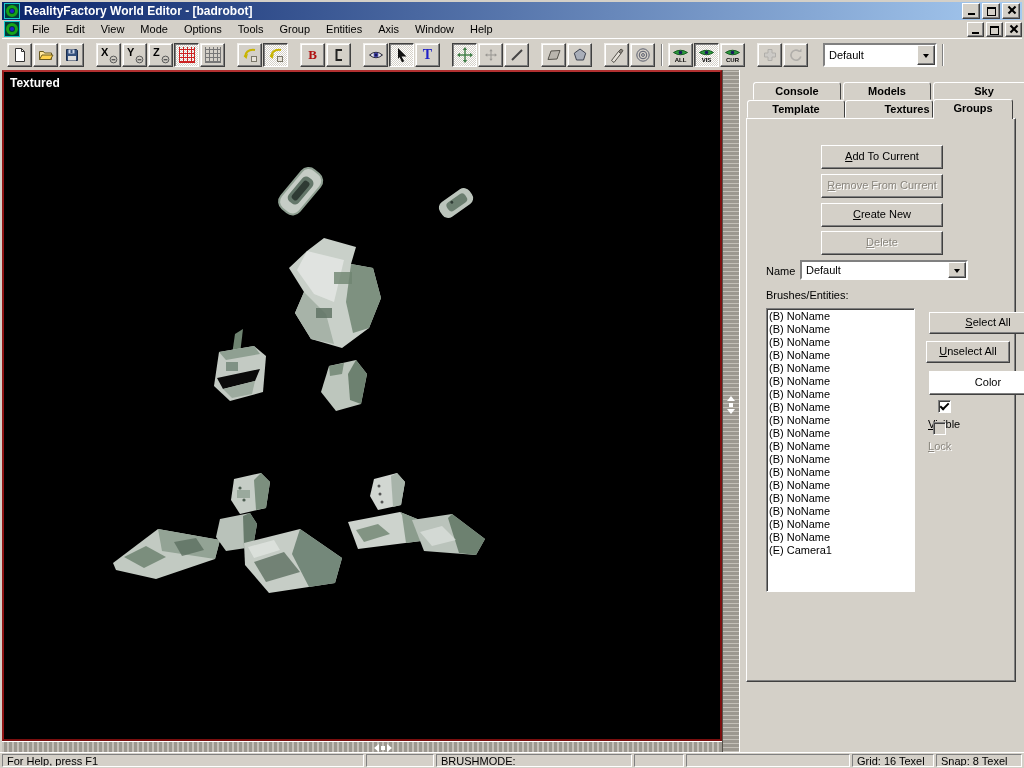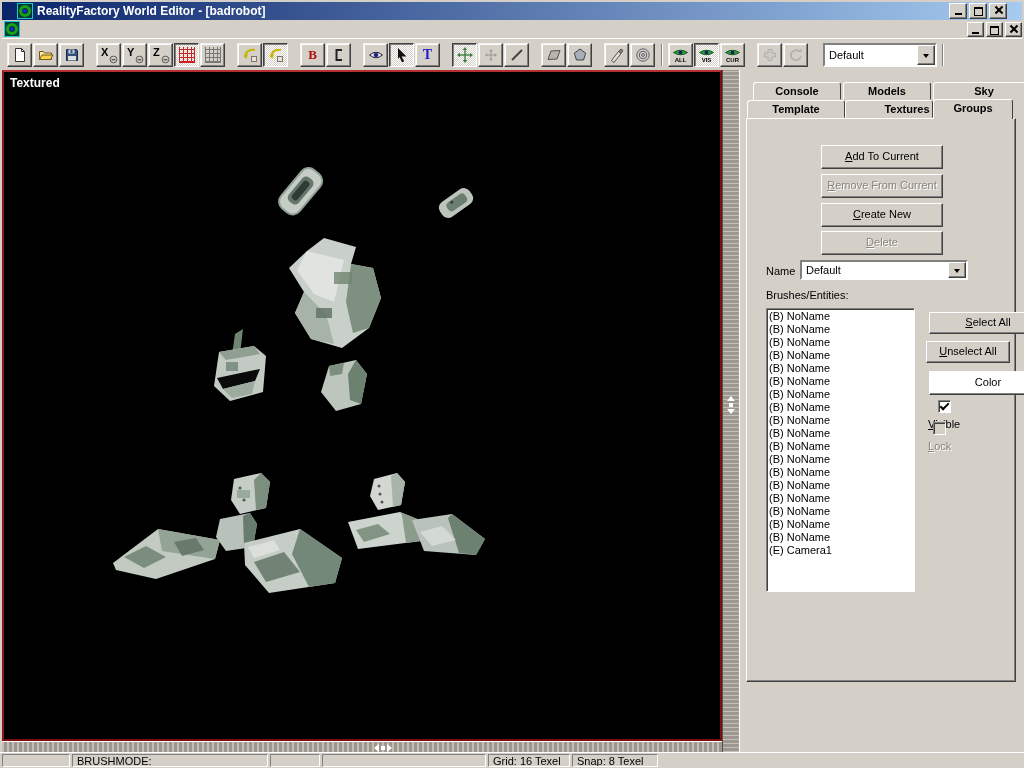--- a/index.html
+++ b/index.html
@@ -1,19 +1,19 @@
 <!DOCTYPE html>
 <html><head>
 <meta charset="utf-8">
 <style>
   html,body{margin:0;padding:0;}
   body{width:1024px;height:768px;background:#d4d0c8;font-family:"Liberation Sans",sans-serif;font-size:11px;overflow:hidden;position:relative;color:#000;}
 
   
-  #titlebar{position:absolute;top:2px;left:2px;right:2px;height:18px;background:linear-gradient(to right,#0a246a,#a6caf0);display:flex;align-items:center;padding:0 15px;color:#fff;font-weight:bold;font-size:12px;}
+  #titlebar{position:absolute;top:2px;left:2px;right:2px;height:18px;background:linear-gradient(to right,#0a246a,#a6caf0);display:flex;align-items:center;padding:0 2px;color:#fff;font-weight:bold;font-size:12px;}
   .app-icon{width:14px;height:14px;background:#00393a;border:1px solid #19c8c8;position:relative;margin-right:4px;flex:none;}
   .app-icon::before{content:"";position:absolute;inset:1px;border:3px solid #17a317;border-radius:50%;}
   .app-icon::after{content:"";position:absolute;left:5px;top:5px;width:4px;height:4px;background:#2222cc;border-radius:50%;}
   .win-btns{margin-left:auto;display:flex;gap:2px;}
   .wbtn{width:16px;height:14px;background:#d4d0c8;border:1px solid;border-color:#fff #404040 #404040 #fff;box-shadow:inset -1px -1px 0 #808080;display:flex;align-items:flex-start;justify-content:center;}
   .glyph-min{width:7px;height:2px;background:#000;margin-top:9px;}
   .glyph-restore{width:7px;height:6px;border:1px solid #000;border-top:2px solid #000;margin-top:3px;position:relative;background:#d4d0c8;}
   .glyph-restore::before{content:"";position:absolute;left:2px;top:-4px;width:6px;height:5px;border:1px solid #000;border-top:2px solid #000;z-index:-1;}
   .xbar{position:relative;width:9px;height:10px;margin-top:1px;}
   .xbar::before,.xbar::after{content:"";position:absolute;left:4px;top:0;width:2px;height:10px;background:#000;}
@@ -105,20 +105,34 @@
         <span class="glyph-restore"></span>
       </span>
     <span class="wbtn">
         <span class="xbar"></span>
       </span>
   </span>
 </div>
 
 <div id="menubar">
   <span class="app-icon"></span>
+  <span style="display:flex;">
+
+  <span class="menu-item">File</span>
+      <span class="menu-item">Edit</span>
+      <span class="menu-item">View</span>
+      <span class="menu-item">Mode</span>
+      <span class="menu-item">Options</span>
+      <span class="menu-item">Tools</span>
+      <span class="menu-item">Group</span>
+      <span class="menu-item">Entities</span>
+      <span class="menu-item">Axis</span>
+      <span class="menu-item">Window</span>
+      <span class="menu-item">Help</span>
+    </span>
   <span class="win-btns" style="margin-left:auto;">
     <span class="wbtn">
         <span class="glyph-min"></span>
       </span>
     <span class="wbtn">
         <span class="glyph-restore"></span>
       </span>
     <span class="wbtn">
         <span class="xbar"></span>
       </span>
@@ -492,19 +506,20 @@
       <span class="lbl"><u>V</u>isible</span>
     </div>
     <div class="cb-row disabled" style="left:181px;top:303px;">
       <span class="cb disabled"></span>
       <span class="lbl"><u>L</u>ock</span>
     </div>
   </div>
 </div>
 
 <div id="statusbar">
+  <span class="sfield" style="flex:1;">For Help, press F1</span>
   <span class="sfield" style="width:68px;"></span>
   <span class="sfield" style="width:196px;">BRUSHMODE:</span>
   <span class="sfield" style="width:50px;"></span>
   <span class="sfield" style="width:164px;"></span>
   <span class="sfield" style="width:82px;">Grid: 16 Texel</span>
   <span class="sfield" style="width:86px;">Snap: 8 Texel</span>
 </div>
 
 </body></html>

